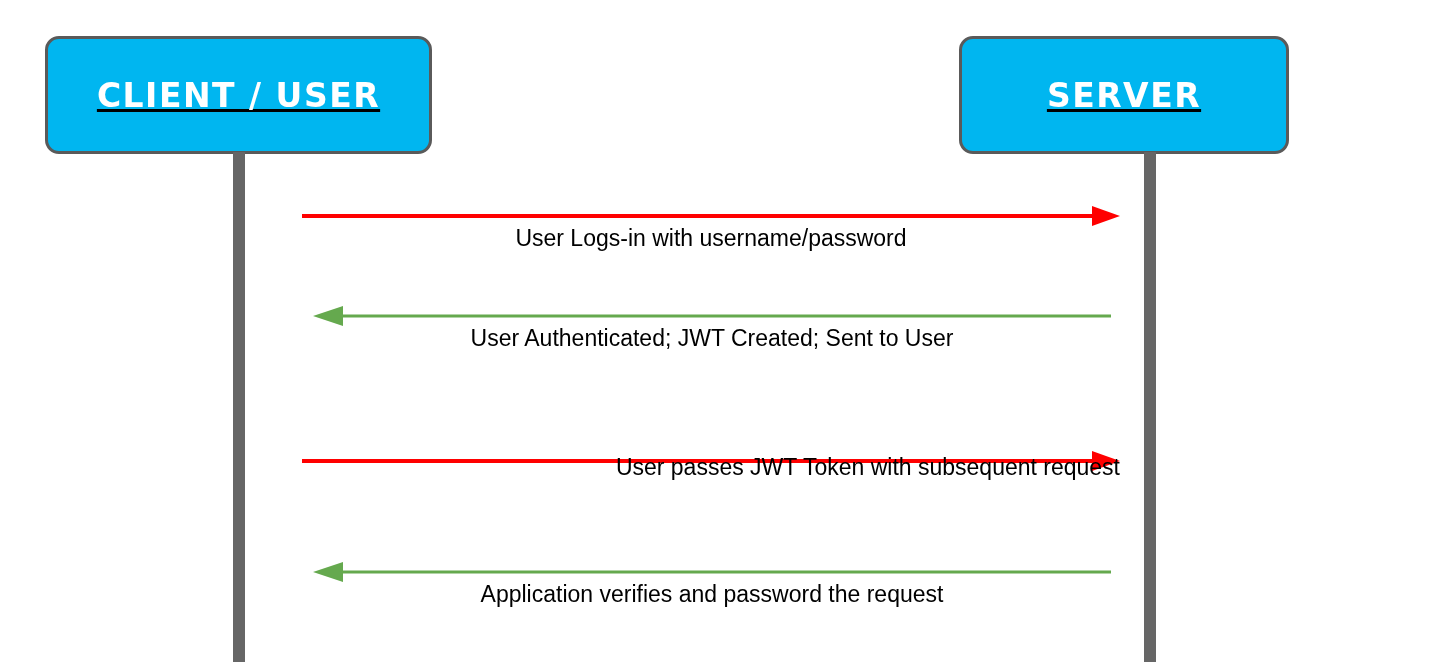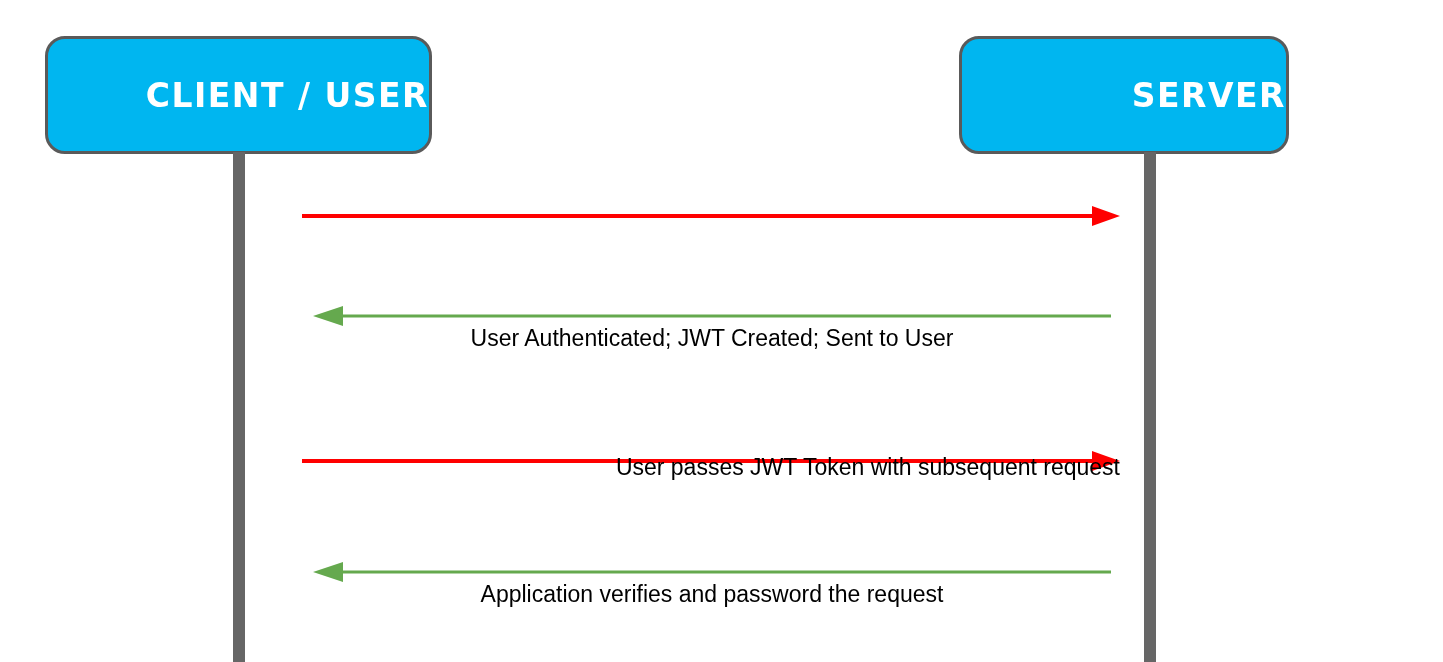--- a/index.html
+++ b/index.html
@@ -18,25 +18,26 @@
     overflow: hidden;
   }
 
   
   .actor-box {
     position: absolute;
     top: 36px;
     height: 118px;
     background: #00b6f0;
     border: 3px solid #5a5a5a;
-    border-radius: 20px;
+    border-radius: 14px;
     box-sizing: border-box;
     display: flex;
     align-items: center;
-    justify-content: flex-end;
+    justify-content: center;
+    text-decoration: underline;
   }
   .actor-box.client {
     left: 45px;
     width: 387px;
   }
   .actor-box.server {
     left: 959px;
     width: 330px;
   }
   .actor-label {
@@ -112,20 +113,21 @@
   </div>
 
   <div class="lifeline client-lifeline"></div>
   <div class="lifeline server-lifeline"></div>
 
   <div class="message m1">
     <svg class="msg-arrow" width="818" height="22" viewBox="0 0 818 22">
       <line x1="0" y1="11" x2="798" y2="11" stroke="#ff0000" stroke-width="4"></line>
       <polygon points="790,1 818,11 790,21" fill="#ff0000"></polygon>
     </svg>
+    <span class="msg-label">User Logs-in with username/password</span>
   </div>
 
   <div class="message m2">
     <svg class="msg-arrow" width="798" height="22" viewBox="0 0 798 22">
       <line x1="26" y1="11" x2="798" y2="11" stroke="#65a94e" stroke-width="3"></line>
       <polygon points="0,11 30,1 30,21" fill="#65a94e"></polygon>
     </svg>
     <span class="msg-label">User Authenticated; JWT Created; Sent to User</span>
   </div>
 

